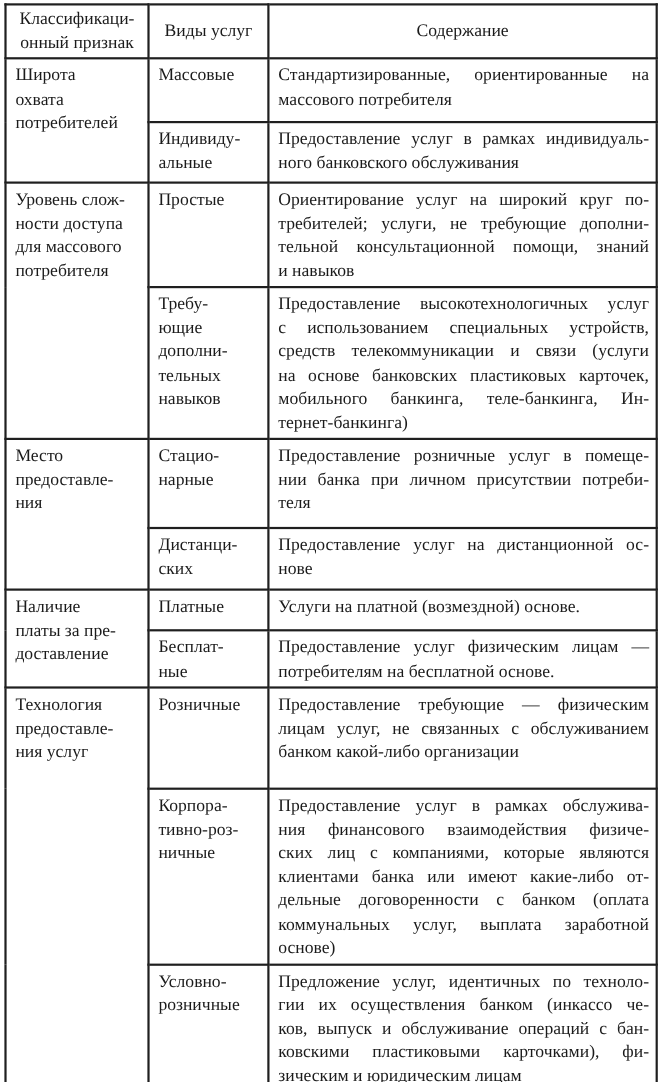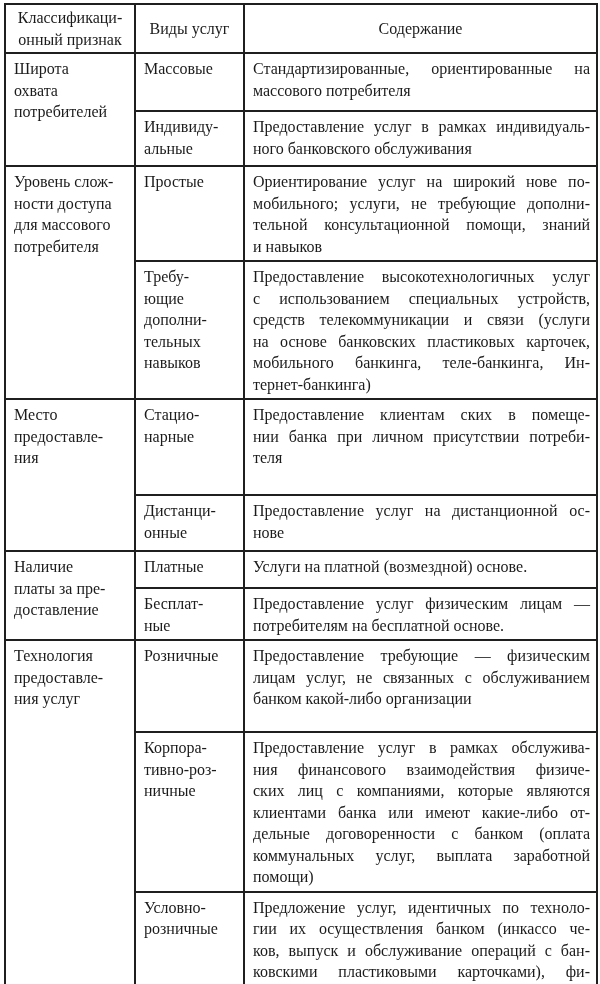--- a/index.html
+++ b/index.html
@@ -104,22 +104,22 @@
     <td class="attr" rowspan="2">
           <div class="line">Уровень слож-</div>
           <div class="line">ности доступа</div>
           <div class="line">для массового</div>
           <div class="line last">потребителя</div>
         </td>
     <td class="type">
           <div class="line last">Простые</div>
         </td>
     <td class="content">
-          <div class="line">Ориентирование услуг на широкий нове по-</div>
-          <div class="line">мобильного; услуги, не требующие дополни-</div>
+          <div class="line">Ориентирование услуг на широкий круг по-</div>
+          <div class="line">требителей; услуги, не требующие дополни-</div>
           <div class="line">тельной консультационной помощи, знаний</div>
           <div class="line last">и навыков</div>
         </td>
   </tr>
   <tr style="height:137px">
     <td class="type">
           <div class="line">Требу-</div>
           <div class="line">ющие</div>
           <div class="line">дополни-</div>
           <div class="line">тельных</div>
@@ -128,40 +128,40 @@
     <td class="content">
           <div class="line">Предоставление высокотехнологичных услуг</div>
           <div class="line">с использованием специальных устройств,</div>
           <div class="line">средств телекоммуникации и связи (услуги</div>
           <div class="line">на основе банковских пластиковых карточек,</div>
           <div class="line">мобильного банкинга, теле-банкинга, Ин-</div>
           <div class="line last">тернет-банкинга)</div>
         </td>
   </tr>
 
-  <tr style="height:96px">
+  <tr style="height:81px">
     <td class="attr" rowspan="2">
           <div class="line">Место</div>
           <div class="line">предоставле-</div>
           <div class="line last">ния</div>
         </td>
     <td class="type">
           <div class="line">Стацио-</div>
           <div class="line last">нарные</div>
         </td>
     <td class="content">
-          <div class="line">Предоставление клиентам ских в помеще-</div>
+          <div class="line">Предоставление розничные услуг в помеще-</div>
           <div class="line">нии банка при личном присутствии потреби-</div>
           <div class="line last">теля</div>
         </td>
   </tr>
   <tr style="height:56px">
     <td class="type">
           <div class="line">Дистанци-</div>
-          <div class="line last">онные</div>
+          <div class="line last">ских</div>
         </td>
     <td class="content">
           <div class="line">Предоставление услуг на дистанционной ос-</div>
           <div class="line last">нове</div>
         </td>
   </tr>
 
   <tr style="height:37px">
     <td class="attr" rowspan="2">
           <div class="line">Наличие</div>
@@ -207,21 +207,21 @@
           <div class="line">тивно-роз-</div>
           <div class="line last">ничные</div>
         </td>
     <td class="content">
           <div class="line">Предоставление услуг в рамках обслужива-</div>
           <div class="line">ния финансового взаимодействия физиче-</div>
           <div class="line">ских лиц с компаниями, которые являются</div>
           <div class="line">клиентами банка или имеют какие-либо от-</div>
           <div class="line">дельные договоренности с банком (оплата</div>
           <div class="line">коммунальных услуг, выплата заработной</div>
-          <div class="line last">помощи)</div>
+          <div class="line last">основе)</div>
         </td>
   </tr>
   <tr style="height:108px">
     <td class="type">
           <div class="line">Условно-</div>
           <div class="line last">розничные</div>
         </td>
     <td class="content">
           <div class="line">Предложение услуг, идентичных по техноло-</div>
           <div class="line">гии их осуществления банком (инкассо че-</div>

